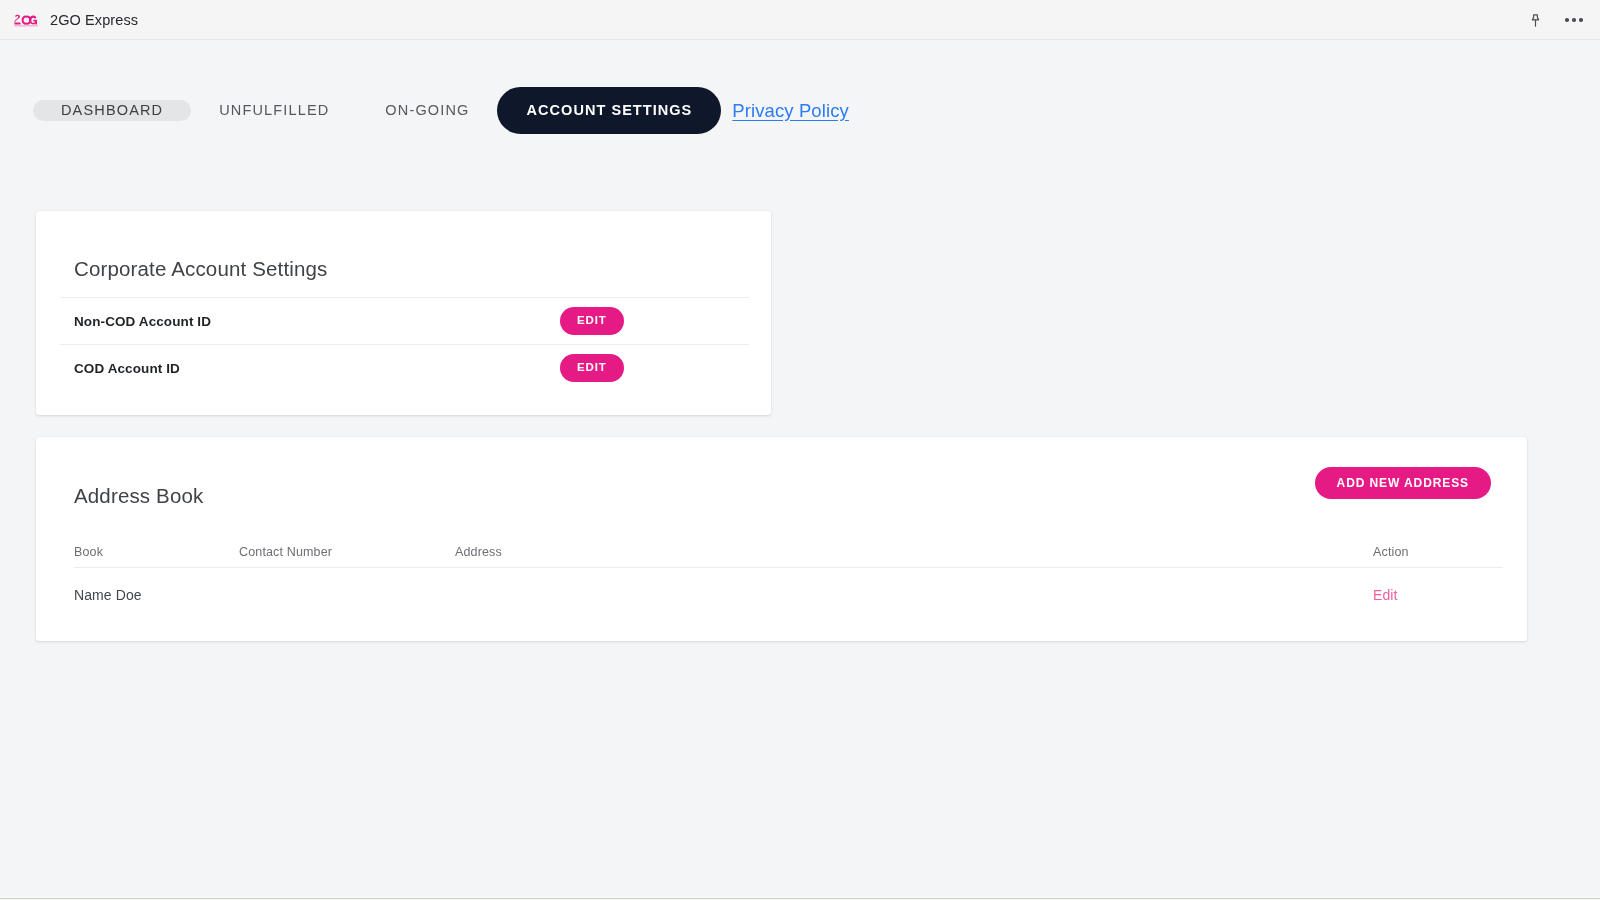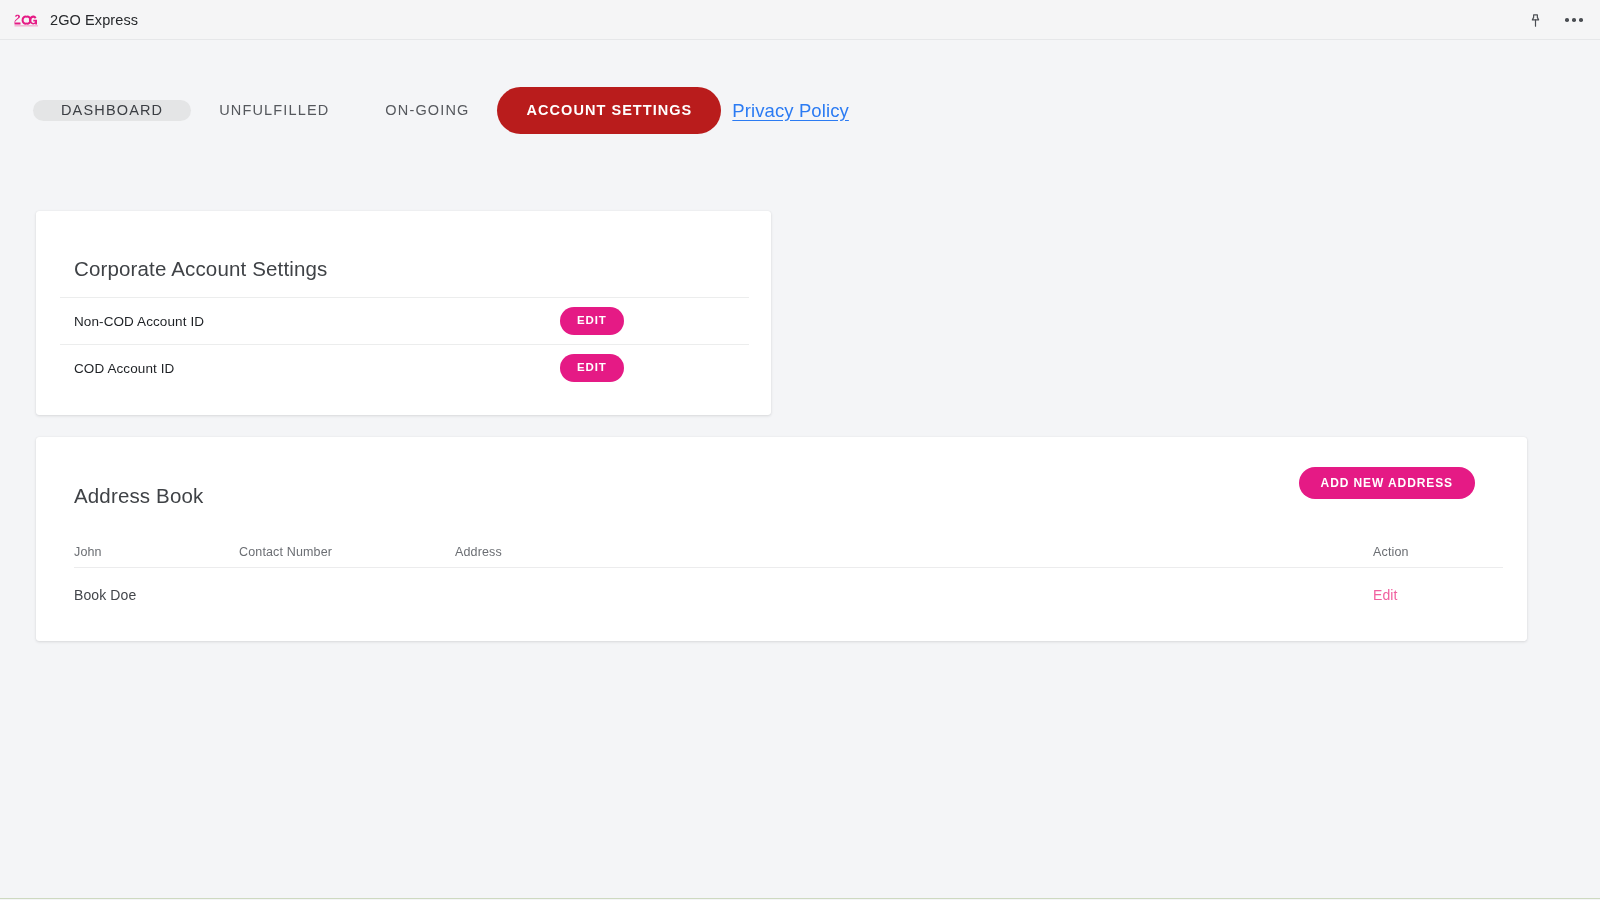--- a/index.html
+++ b/index.html
@@ -109,21 +109,21 @@
     white-space: nowrap;
     line-height: 1;
   }
 
   .tab.is-current {
     background: #e4e5e6;
     color: #3c3f44;
   }
 
   .tab.is-active {
-    background: #b91c1c;
+    background: #0f172a;
     color: #ffffff;
     font-weight: bold;
     letter-spacing: 1.05px;
     padding: 16px 29px;
   }
 
   .privacy-link {
     margin-left: 11px;
     font-size: 18.5px;
     color: #2b7bf3;
@@ -188,21 +188,21 @@
     display: flex;
     align-items: center;
     border-top: 1px solid #eceded;
     position: relative;
     padding-left: 14px;
   }
 
   .setting-label {
     font-size: 13.5px;
     color: #1f2226;
-    font-weight: normal;
+    font-weight: bold;
     letter-spacing: .1px;
   }
 
   .btn-edit {
     position: absolute;
     left: 500px;
     border: none;
     background: #e51a85;
     color: #ffffff;
     font-family: "Liberation Sans", sans-serif;
@@ -211,21 +211,21 @@
     letter-spacing: .85px;
     padding: 8px 17px;
     border-radius: 16px;
     cursor: pointer;
     line-height: 1;
   }
 
   
   .btn-add-address {
     position: absolute;
-    right: 52px;
+    right: 36px;
     top: 30px;
     border: none;
     background: #e51a85;
     color: #ffffff;
     font-family: "Liberation Sans", sans-serif;
     font-size: 12px;
     font-weight: bold;
     letter-spacing: .9px;
     padding: 10px 22px;
     border-radius: 17px;
@@ -335,28 +335,28 @@
     </div>
   </div>
 
   <div class="card card-address">
     <div class="card-title">Address Book</div>
 
     <button class="btn-add-address">ADD NEW ADDRESS</button>
 
     <div class="addr-table">
       <div class="addr-head">
-        <span class="col-name">John</span>
+        <span class="col-name">Book</span>
         <span class="col-contact">Contact Number</span>
         <span class="col-address">Address</span>
         <span class="col-action">Action</span>
       </div>
 
       <div class="addr-row">
-        <span class="col-name">Book Doe</span>
+        <span class="col-name">Name Doe</span>
         <span class="col-contact"></span>
         <span class="col-address"></span>
         <span class="col-action"><a class="link-edit">Edit</a></span>
       </div>
     </div>
   </div>
 
 </div>
 
 </body></html>

